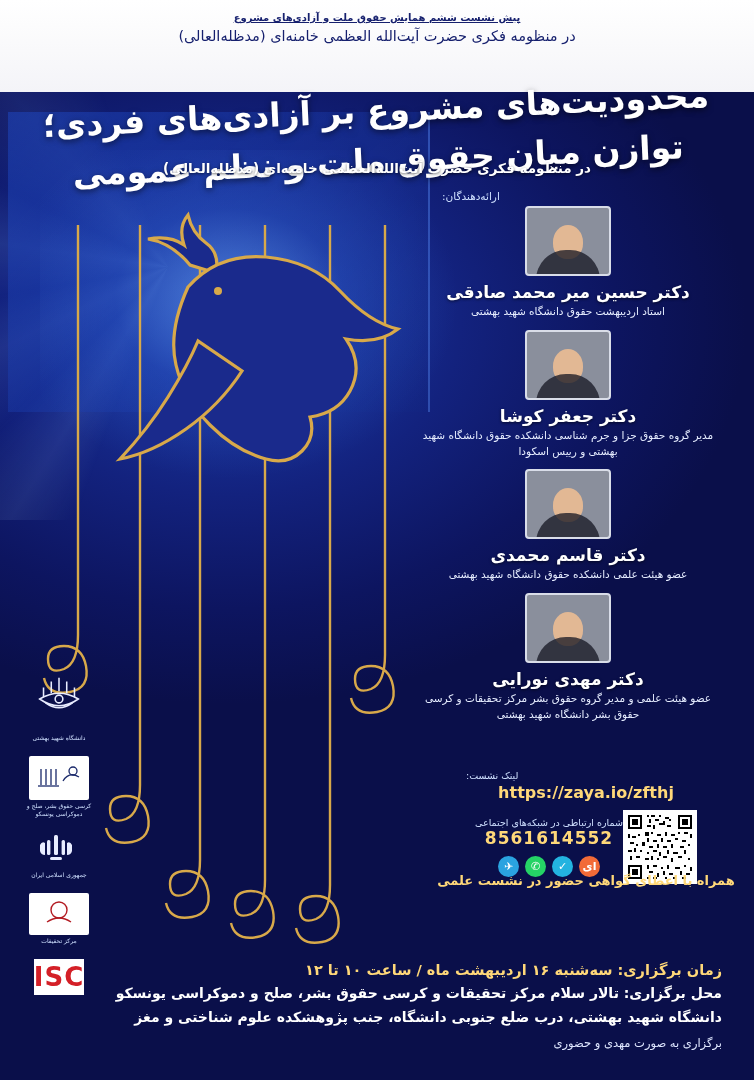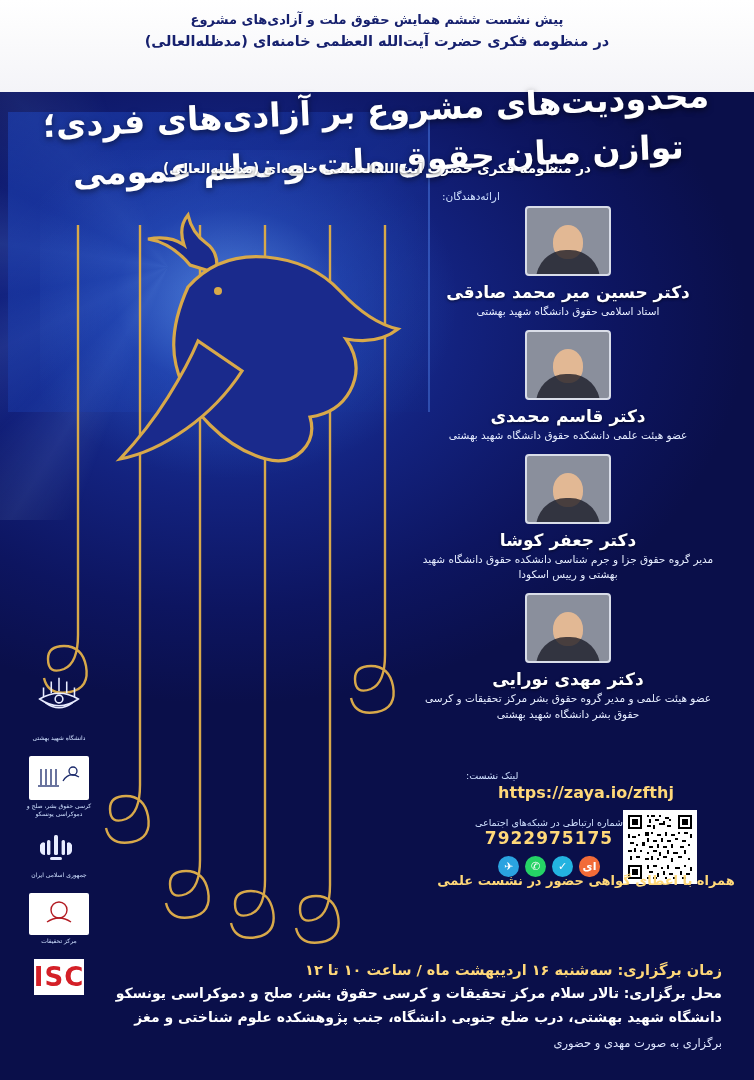--- a/index.html
+++ b/index.html
@@ -26,29 +26,30 @@
     position: absolute;
     top: 0; left: 0; right: 0;
     height: 92px;
     background: linear-gradient(180deg, #ffffff 0%, #f4f4f8 100%);
     color: #151a6b;
     text-align: center;
     padding-top: 10px;
     box-sizing: border-box;
   }
   .top-band .l1 {
-    font-size: 13px;
+    font-size: 10px;
     font-weight: bold;
     letter-spacing: -0.2px;
     line-height: 1.5;
     color: #16206e;
+    text-decoration: underline;
   }
   .top-band .l2 {
     font-size: 14.5px;
-    font-weight: bold;
+    font-weight: normal;
     line-height: 1.6;
     color: #16206e;
   }
   
   .rays {
     position: absolute;
     left: -80px; top: 60px;
     width: 620px; height: 460px;
     background:
       conic-gradient(from 200deg at 40% 45%,
@@ -237,21 +238,21 @@
   .soc {
     width: 21px; height: 21px;
     border-radius: 50%;
     display: flex;
     align-items: center;
     justify-content: center;
     font-size: 11px;
     color: #fff;
     font-weight: bold;
   }
-  .soc-eitaa { background: #f26b38; border-radius: 10px; }
+  .soc-eitaa { background: #f26b38; }
   .soc-bale  { background: #23b3e0; }
   .soc-wa    { background: #25d366; }
   .soc-tg    { background: #2aa3e0; }
   .cert-note {
     position: absolute;
     top: 873px; right: 18px;
     width: 300px;
     text-align: center;
     font-size: 13px;
     font-weight: bold;
@@ -369,40 +370,40 @@
 
   <div class="speakers">
     <div class="speakers-label">ارائه‌دهندگان:</div>
 
     <div class="speaker">
       <div class="photo ph-a">
         <div class="face"></div>
         <div class="body"></div>
       </div>
       <div class="name">دکتر حسین میر محمد صادقی</div>
-      <div class="role">استاد اسلامی حقوق دانشگاه شهید بهشتی</div>
+      <div class="role">استاد اردیبهشت حقوق دانشگاه شهید بهشتی</div>
+    </div>
+
+    <div class="speaker">
+      <div class="photo ph-b">
+        <div class="face"></div>
+        <div class="body"></div>
+      </div>
+      <div class="name">دکتر جعفر کوشا</div>
+      <div class="role">مدیر گروه حقوق جزا و جرم شناسی
+دانشکده حقوق دانشگاه شهید بهشتی و رییس اسکودا</div>
     </div>
 
     <div class="speaker">
       <div class="photo ph-c">
         <div class="face"></div>
         <div class="body"></div>
       </div>
       <div class="name">دکتر قاسم محمدی</div>
       <div class="role">عضو هیئت علمی دانشکده حقوق دانشگاه شهید بهشتی</div>
-    </div>
-
-    <div class="speaker">
-      <div class="photo ph-b">
-        <div class="face"></div>
-        <div class="body"></div>
-      </div>
-      <div class="name">دکتر جعفر کوشا</div>
-      <div class="role">مدیر گروه حقوق جزا و جرم شناسی
-دانشکده حقوق دانشگاه شهید بهشتی و رییس اسکودا</div>
     </div>
 
     <div class="speaker">
       <div class="photo ph-d">
         <div class="face"></div>
         <div class="body"></div>
       </div>
       <div class="name">دکتر مهدی نورایی</div>
       <div class="role">عضو هیئت علمی و مدیر گروه حقوق بشر مرکز تحقیقات
 و کرسی حقوق بشر دانشگاه شهید بهشتی</div>
@@ -498,21 +499,21 @@
             <rect x="10" y="31" width="1" height="1"></rect>
               <rect x="13" y="31" width="2" height="1"></rect>
               <rect x="19" y="31" width="1" height="1"></rect>
               <rect x="23" y="31" width="1" height="1"></rect>
               <rect x="27" y="31" width="2" height="1"></rect>
           </g>
         </svg>
       </div>
       <div class="contact">
         <div class="c1">شماره ارتباطی در شبکه‌های اجتماعی</div>
-        <div class="c2">7922975175</div>
+        <div class="c2">8561614552</div>
         <div class="social">
           <div class="soc soc-eitaa">ای</div>
           <div class="soc soc-bale">✓</div>
           <div class="soc soc-wa">✆</div>
           <div class="soc soc-tg">✈</div>
         </div>
       </div>
     </div>
   </div>
 

